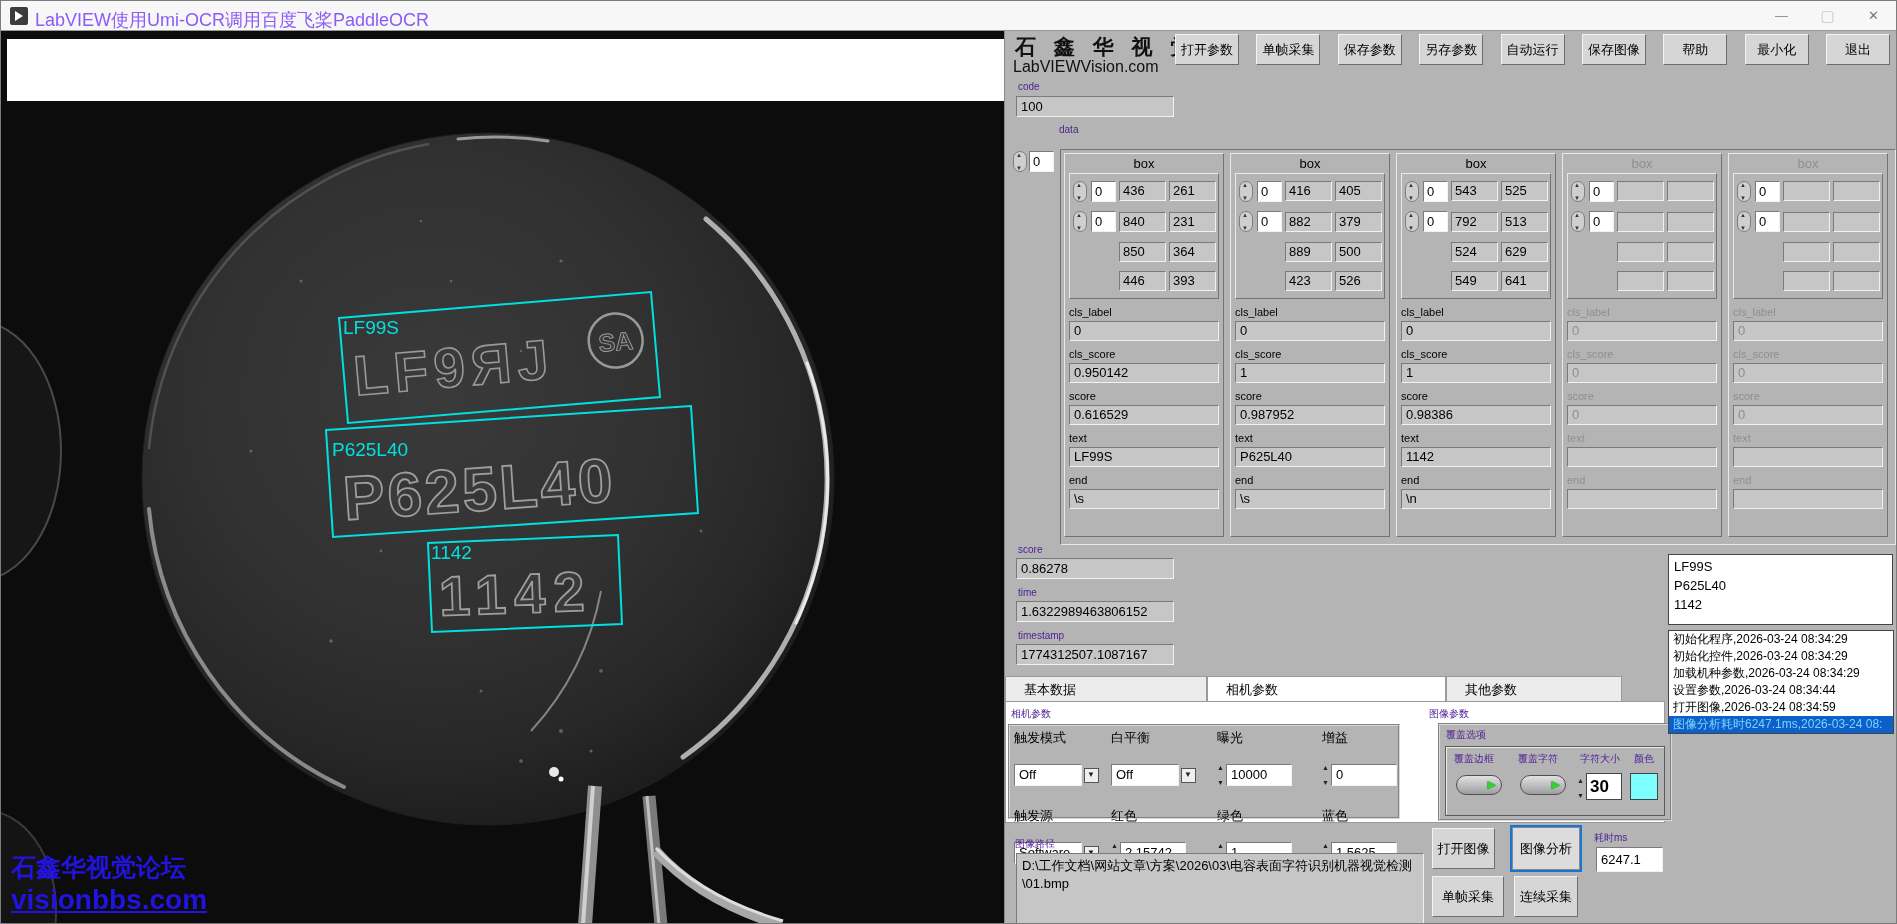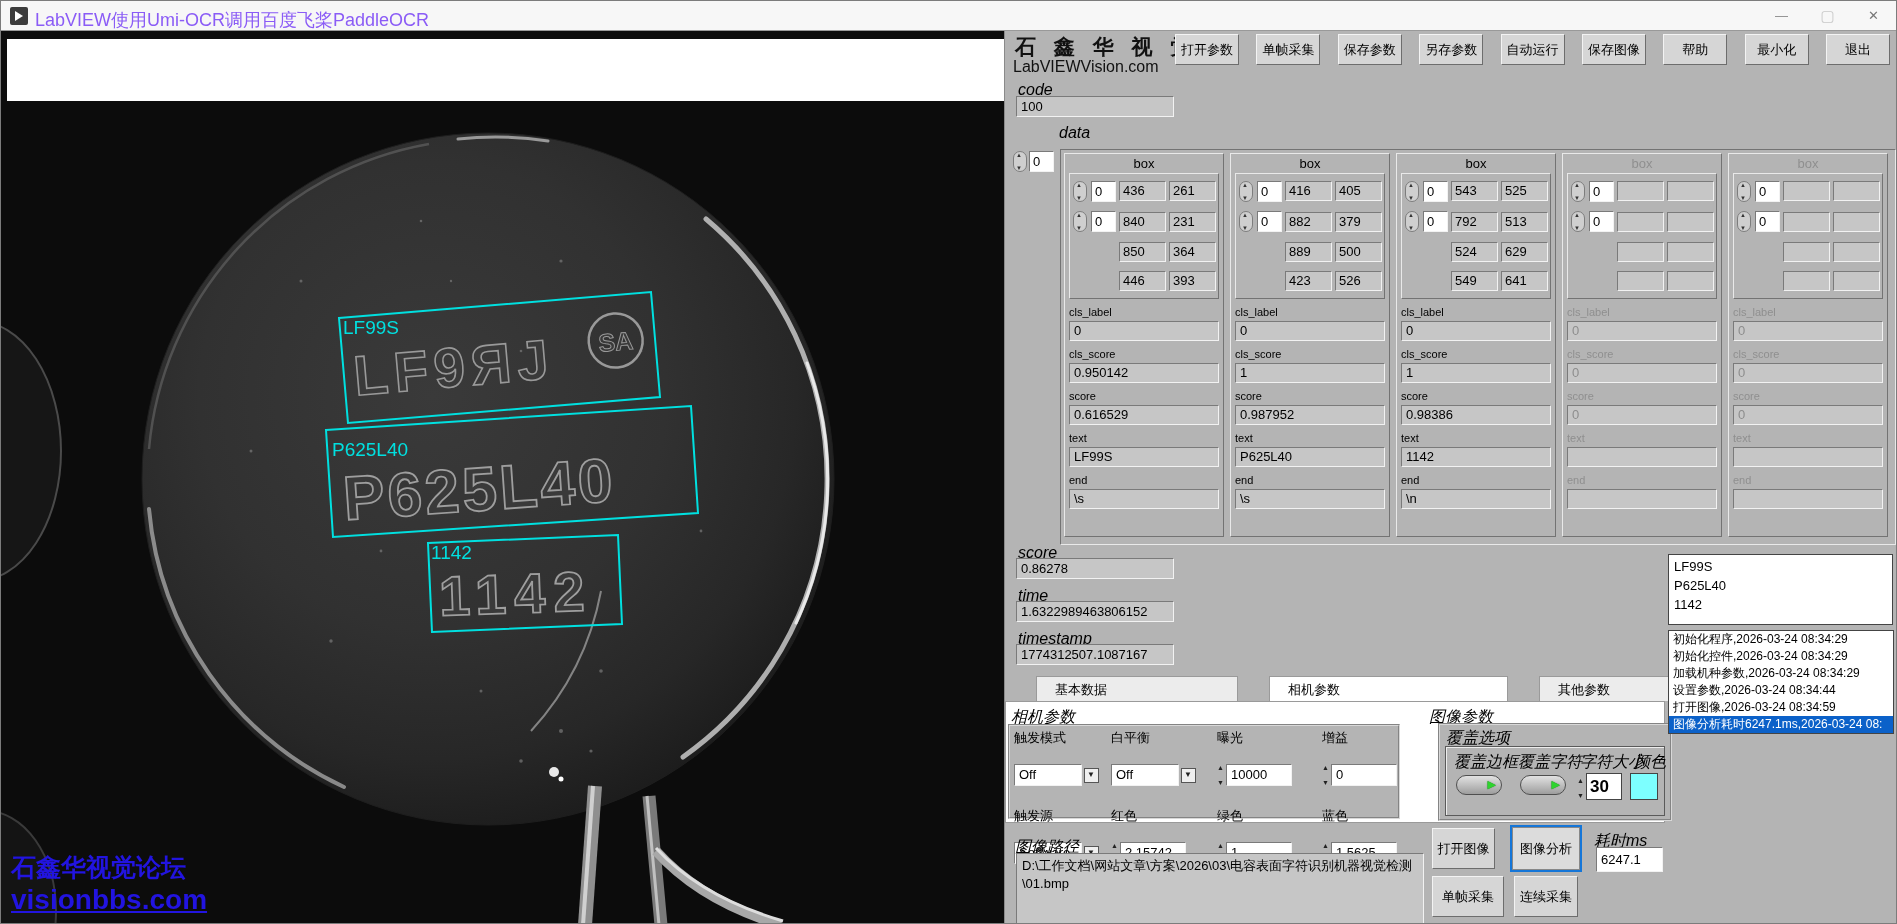--- a/index.html
+++ b/index.html
@@ -11,21 +11,21 @@
   #apptitle{position:absolute;left:34px;top:7px;font-size:18px;color:#8b5cf6;}
   .wbtn{position:absolute;top:0;width:45px;height:29px;text-align:center;line-height:29px;font-size:13px;color:#8a8a8a;}
   #btn-min{right:92px;} #btn-max{right:46px;color:#c9c9c9;} #btn-close{right:0px;color:#777;}
   #btn-min::before{content:"—";} #btn-max::before{content:"▢";font-size:15px;} #btn-close::before{content:"✕";}
   
   #imgarea{position:absolute;left:0;top:30px;width:1003px;height:894px;background:#0c0c0c;}
   #watermark1{position:absolute;left:10px;top:820px;font-size:25px;font-weight:bold;color:#2214e0;}
   #watermark2{position:absolute;left:10px;top:853px;font-size:28px;font-weight:bold;color:#2214e0;text-decoration:underline;}
   
   #panel{position:absolute;left:1003px;top:30px;width:894px;height:894px;background:#b4b4b4;border-left:1px solid #8a8a8a;box-sizing:border-box;}
-  .lbl{position:absolute;font-size:16px;color:#000000;white-space:nowrap;font-style:italic;}
+  .lbl{position:absolute;font-size:10px;color:#4c1d95;white-space:nowrap;}
   .inset{background:#c6c6c6;border:1px solid;border-color:#7a7a7a #f2f2f2 #f2f2f2 #7a7a7a;box-sizing:border-box;}
   .white{background:#fff;}
   .fval{font-size:13px;line-height:19px;padding-left:4px;overflow:hidden;white-space:nowrap;}
   #brand{position:absolute;left:10px;top:2px;font-size:21px;font-weight:bold;letter-spacing:6px;color:#111;}
   #site{position:absolute;left:8px;top:27px;font-size:16px;color:#111;}
   #hdr-buttons{position:absolute;left:170px;top:3px;right:8px;height:31px;display:flex;justify-content:space-between;}
   .hbtn{width:64px;height:31px;font-size:13px;text-align:center;line-height:29px;background:#d6d6d6;border:1px solid;border-color:#f3f3f3 #6d6d6d #6d6d6d #f3f3f3;box-sizing:border-box;}
   
   .spin{display:inline-block;width:14px;height:21px;background:#cfcfcf;border:1px solid #7d7d7d;border-radius:7px;position:relative;box-sizing:border-box;}
   .spin::before{content:"▲";position:absolute;left:2px;top:0px;font-size:6px;color:#333;}
@@ -36,21 +36,21 @@
   .cluster{width:160px;height:384px;border:1px solid;border-color:#e9e9e9 #737373 #737373 #e9e9e9;padding:2px 4px;box-sizing:border-box;background:#b4b4b4;}
   .box-title{text-align:center;font-size:13px;height:17px;}
   .box-frame{height:126px;border:1px solid;border-color:#e9e9e9 #737373 #737373 #e9e9e9;display:grid;grid-template-columns:15px 25px 47px 47px;column-gap:3px;row-gap:6px;padding:5px 3px;box-sizing:border-box;align-items:center;}
   .cell{height:20px;font-size:13px;line-height:18px;padding-left:3px;background:#c6c6c6;border:1px solid;border-color:#7a7a7a #f2f2f2 #f2f2f2 #7a7a7a;box-sizing:border-box;overflow:hidden;}
   .flabel{font-size:11px;margin-top:7px;height:15px;}
   .fv2{height:20px;background:#c6c6c6;border:1px solid;border-color:#7a7a7a #f2f2f2 #f2f2f2 #7a7a7a;font-size:13px;line-height:18px;padding-left:4px;box-sizing:border-box;overflow:hidden;white-space:nowrap;}
   .cluster.dim .box-title,.cluster.dim .flabel{color:#8f8f8f;}
   .cluster.dim .fv2,.cluster.dim .cell{color:#8d8d8d;}
   
   #tabs{position:absolute;left:0px;top:645px;height:25px;display:flex;}
-  .tab{height:25px;line-height:25px;padding-left:18px;font-size:13px;background:#ececec;border:1px solid #9a9a9a;border-bottom:none;box-sizing:border-box;margin-left:31px;}
+  .tab{height:25px;line-height:25px;padding-left:18px;font-size:13px;background:#ececec;border:1px solid #9a9a9a;border-bottom:none;box-sizing:border-box;}
   .tab.active{background:#fff;}
   #tabpane{position:absolute;left:0px;top:670px;width:660px;height:122px;background:#fff;border:1px solid #9a9a9a;box-sizing:border-box;}
   #camgroup{position:absolute;left:3px;top:693px;width:392px;height:95px;background:#b4b4b4;border:2px groove #d8d8d8;box-sizing:border-box;padding:3px 4px;display:grid;grid-template-columns:95px 104px 103px 76px;grid-auto-rows:16px 26px;gap:18px 2px;}
   .clabel{font-size:13px;}
   .ctrl{display:flex;align-items:center;height:24px;}
   .ddval{width:68px;height:22px;background:#fff;border:1px solid;border-color:#7a7a7a #f2f2f2 #f2f2f2 #7a7a7a;font-size:13px;line-height:20px;padding-left:4px;box-sizing:border-box;}
   .ddbtn{width:15px;height:15px;margin-left:2px;background:#efefef;border:1px solid #555;box-sizing:border-box;position:relative;}
   .ddbtn::before{content:"▼";position:absolute;left:2px;top:1px;font-size:8px;color:#222;}
   .spcol{width:9px;height:22px;position:relative;}
   .spcol::before{content:"▲";position:absolute;left:0;top:0;font-size:7px;color:#222;}
@@ -63,21 +63,21 @@
   .led::after{content:"▶";position:absolute;right:5px;top:2px;font-size:11px;color:#2fd42f;text-shadow:0 0 1px #0a5f0a;}
   #charsize{position:absolute;left:140px;top:26px;width:36px;height:27px;background:#fff;border:1px solid #444;font-size:17px;font-weight:bold;line-height:25px;padding-left:3px;box-sizing:border-box;}
   #charspin{position:absolute;left:131px;top:28px;}
   #colorswatch{position:absolute;left:184px;top:26px;width:28px;height:27px;border:1px solid #444;box-sizing:border-box;}
   
   .abtn{position:absolute;background:#d6d6d6;border:1px solid;border-color:#f3f3f3 #6d6d6d #6d6d6d #f3f3f3;font-size:13px;text-align:center;box-sizing:border-box;display:flex;align-items:center;justify-content:center;}
   #analyze{border:1px solid #888;outline:2px solid #1576d8;background:#dcdcdc;}
   #resultbox{position:absolute;left:663px;top:523px;width:225px;height:71px;background:#fff;border:1px solid #444;box-sizing:border-box;padding:2px 5px;font-size:13px;line-height:19px;}
   #logbox{position:absolute;left:663px;top:599px;width:226px;height:104px;background:#fff;border:1px solid #444;box-sizing:border-box;overflow:hidden;font-size:12px;}
   .logrow{height:17px;line-height:17px;padding-left:4px;white-space:nowrap;overflow:hidden;color:#000;}
-  .logrow.sel{background:#0b61c9;color:#ffffff;}
+  .logrow.sel{background:#0b61c9;color:#7dd3fc;}
 </style>
 </head>
 <body>
 
 <div id="win">
 
   <div id="titlebar">
     <div id="appicon"></div>
     <div id="apptitle">LabVIEW使用Umi-OCR调用百度飞桨PaddleOCR</div>
     <div class="wbtn" id="btn-min"></div>

